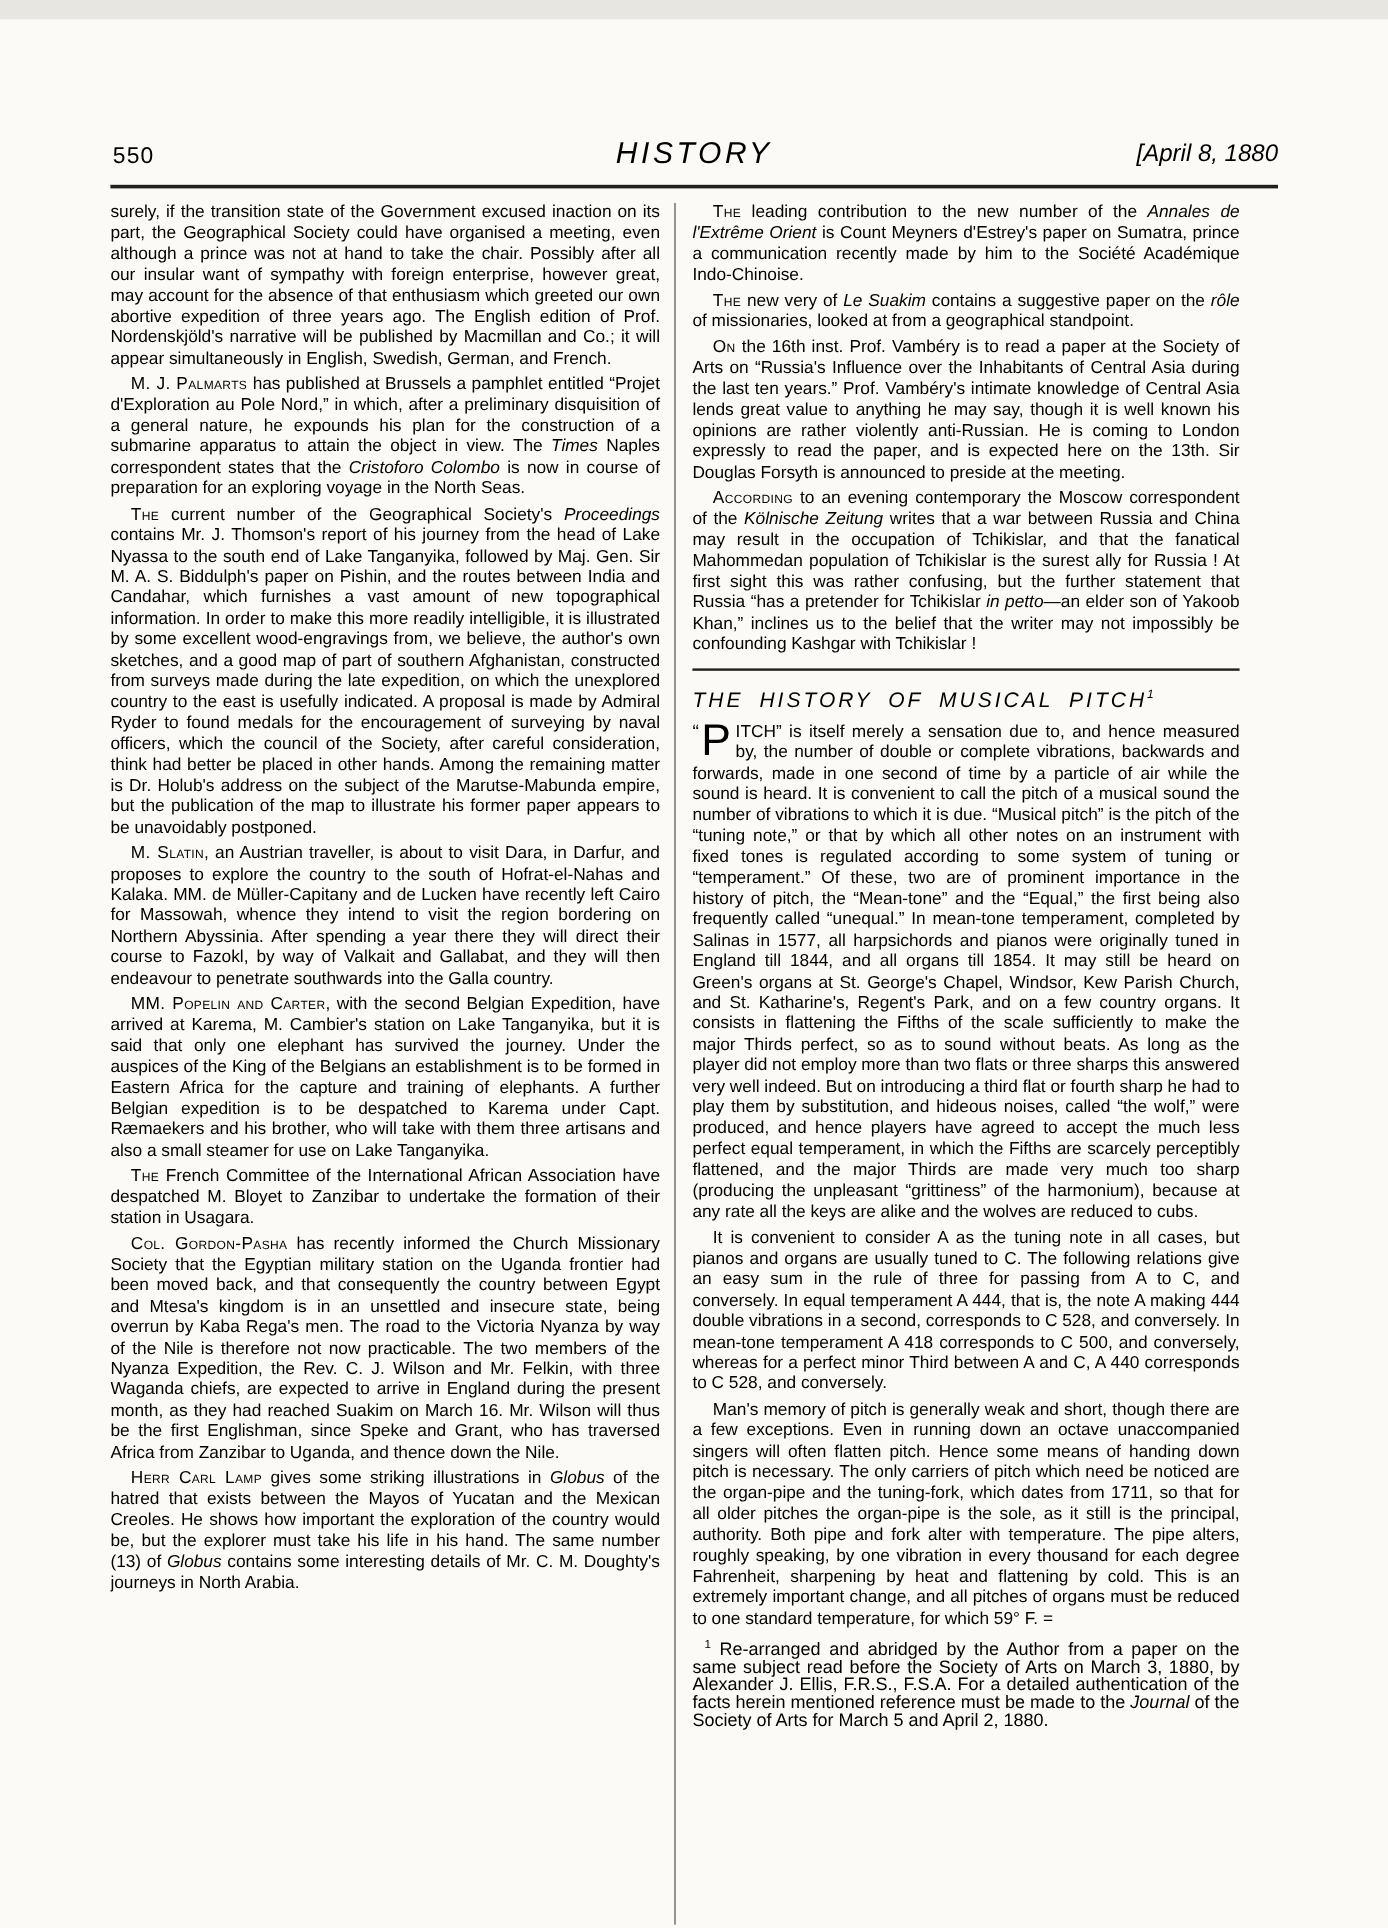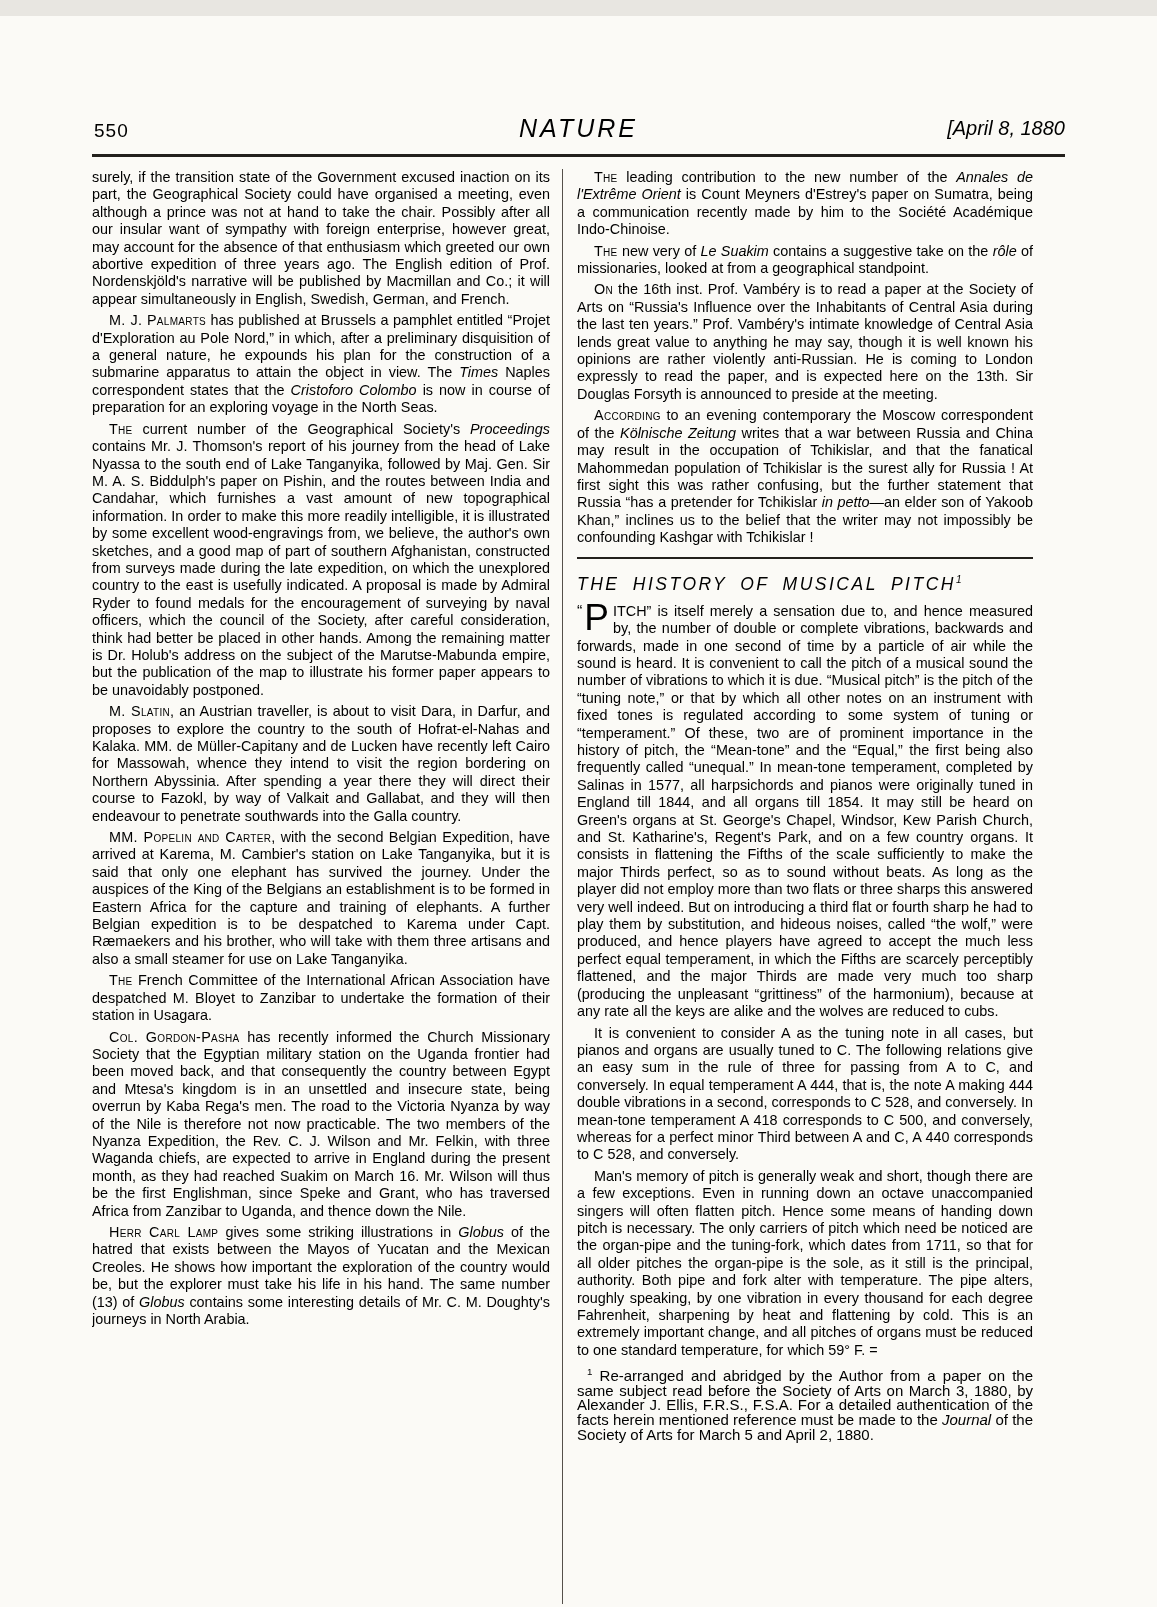--- a/index.html
+++ b/index.html
@@ -101,21 +101,21 @@
     text-indent:10px;
   }
 </style>
 </head>
 <body>
 
 <div class="page">
 
   <header class="running-head">
     <span class="page-num">550</span>
-    <span class="journal">NATURE</span>
+    <span class="journal">HISTORY</span>
     <span class="issue-date">[April 8, 1880</span>
   </header>
 
   <div class="head-rule"></div>
 
   <main class="columns">
 
     <section class="col col-left">
       <p class="para noindent"><span>surely, if the transition state of the Government excused inaction on its part, the Geographical Society could have organised a meeting, even although a prince was not at hand to take the chair.  Possibly after all our insular want of sympathy with foreign enterprise, however great, may account for the absence of that enthusiasm which greeted our own abortive expedition of three years ago.  The English edition of Prof. Nordenskjöld's narrative will be published by Macmillan and Co.; it will appear simultaneously in English, Swedish, German, and French.</span></p>
       <p class="para"><span class="sc">M. J. Palmarts</span><span> has published at Brussels a pamphlet entitled “Projet d'Exploration au Pole Nord,” in which, after a preliminary disquisition of a general nature, he expounds his plan for the construction of a submarine apparatus to attain the object in view.  The </span><span class="i">Times</span><span> Naples correspondent states that the </span><span class="i">Cristoforo Colombo</span><span> is now in course of preparation for an exploring voyage in the North Seas.</span></p>
@@ -123,22 +123,22 @@
       <p class="para"><span class="sc">M. Slatin</span><span>, an Austrian traveller, is about to visit Dara, in Darfur, and proposes to explore the country to the south of Hofrat-el-Nahas and Kalaka.  MM. de Müller-Capitany and de Lucken have recently left Cairo for Massowah, whence they intend to visit the region bordering on Northern Abyssinia.  After spending a year there they will direct their course to Fazokl, by way of Valkait and Gallabat, and they will then endeavour to penetrate southwards into the Galla country.</span></p>
       <p class="para"><span class="sc">MM. Popelin and Carter</span><span>, with the second Belgian Expedition, have arrived at Karema, M. Cambier's station on Lake Tanganyika, but it is said that only one elephant has survived the journey.  Under the auspices of the King of the Belgians an establishment is to be formed in Eastern Africa for the capture and training of elephants.  A further Belgian expedition is to be despatched to Karema under Capt. Ræmaekers and his brother, who will take with them three artisans and also a small steamer for use on Lake Tanganyika.</span></p>
       <p class="para"><span class="sc">The</span><span> French Committee of the International African Association have despatched M. Bloyet to Zanzibar to undertake the formation of their station in Usagara.</span></p>
       <p class="para"><span class="sc">Col. Gordon-Pasha</span><span> has recently informed the Church Missionary Society that the Egyptian military station on the Uganda frontier had been moved back, and that consequently the country between Egypt and Mtesa's kingdom is in an unsettled and insecure state, being overrun by Kaba Rega's men.  The road to the Victoria Nyanza by way of the Nile is therefore not now practicable.  The two members of the Nyanza Expedition, the Rev. C. J. Wilson and Mr. Felkin, with three Waganda chiefs, are expected to arrive in England during the present month, as they had reached Suakim on March 16.  Mr. Wilson will thus be the first Englishman, since Speke and Grant, who has traversed Africa from Zanzibar to Uganda, and thence down the Nile.</span></p>
       <p class="para"><span class="sc">Herr Carl Lamp</span><span> gives some striking illustrations in </span><span class="i">Globus</span><span> of the hatred that exists between the Mayos of Yucatan and the Mexican Creoles.  He shows how important the exploration of the country would be, but the explorer must take his life in his hand.  The same number (13) of </span><span class="i">Globus</span><span> contains some interesting details of Mr. C. M. Doughty's journeys in North Arabia.</span></p>
     </section>
 
     <div class="col-rule"></div>
 
     <section class="col col-right">
-      <p class="para"><span class="sc">The</span><span> leading contribution to the new number of the </span><span class="i">Annales de l'Extrême Orient</span><span> is Count Meyners d'Estrey's paper on Sumatra, being a communication recently made by him to the Société Académique Indo-Chinoise.</span></p>
-      <p class="para"><span class="sc">The</span><span> new very of </span><span class="i">Le Suakim</span><span> contains a suggestive take on the </span><span class="i">rôle</span><span> of missionaries, looked at from a geographical standpoint.</span></p>
+      <p class="para"><span class="sc">The</span><span> leading contribution to the new number of the </span><span class="i">Annales de l'Extrême Orient</span><span> is Count Meyners d'Estrey's paper on Sumatra, prince a communication recently made by him to the Société Académique Indo-Chinoise.</span></p>
+      <p class="para"><span class="sc">The</span><span> new very of </span><span class="i">Le Suakim</span><span> contains a suggestive paper on the </span><span class="i">rôle</span><span> of missionaries, looked at from a geographical standpoint.</span></p>
       <p class="para"><span class="sc">On</span><span> the 16th inst. Prof. Vambéry is to read a paper at the Society of Arts on “Russia's Influence over the Inhabitants of Central Asia during the last ten years.”  Prof. Vambéry's intimate knowledge of Central Asia lends great value to anything he may say, though it is well known his opinions are rather violently anti-Russian.  He is coming to London expressly to read the paper, and is expected here on the 13th.  Sir Douglas Forsyth is announced to preside at the meeting.</span></p>
       <p class="para"><span class="sc">According</span><span> to an evening contemporary the Moscow correspondent of the </span><span class="i">Kölnische Zeitung</span><span> writes that a war between Russia and China may result in the occupation of Tchikislar, and that the fanatical Mahommedan population of Tchikislar is the surest ally for Russia !  At first sight this was rather confusing, but the further statement that Russia “has a pretender for Tchikislar </span><span class="i">in petto</span><span>—an elder son of Yakoob Khan,” inclines us to the belief that the writer may not impossibly be confounding Kashgar with Tchikislar !</span></p>
 
       <div class="section-rule"></div>
 
       <h2 class="article-title"><span>THE HISTORY OF MUSICAL PITCH</span><sup>1</sup></h2>
 
       <p class="para noindent"><span class="q">“</span><span class="drop">P</span><span>ITCH” is itself merely a sensation due to, and hence measured by, the number of double or complete vibrations, backwards and forwards, made in one second of time by a particle of air while the sound is heard.  It is convenient to call the pitch of a musical sound the number of vibrations to which it is due.  “Musical pitch” is the pitch of the “tuning note,” or that by which all other notes on an instrument with fixed tones is regulated according to some system of tuning or “temperament.”  Of these, two are of prominent importance in the history of pitch, the “Mean-tone” and the “Equal,” the first being also frequently called “unequal.”  In mean-tone temperament, completed by Salinas in 1577, all harpsichords and pianos were originally tuned in England till 1844, and all organs till 1854.  It may still be heard on Green's organs at St. George's Chapel, Windsor, Kew Parish Church, and St. Katharine's, Regent's Park, and on a few country organs.  It consists in flattening the Fifths of the scale sufficiently to make the major Thirds perfect, so as to sound without beats.  As long as the player did not employ more than two flats or three sharps this answered very well indeed.  But on introducing a third flat or fourth sharp he had to play them by substitution, and hideous noises, called “the wolf,” were produced, and hence players have agreed to accept the much less perfect equal temperament, in which the Fifths are scarcely perceptibly flattened, and the major Thirds are made very much too sharp (producing the unpleasant “grittiness” of the harmonium), because at any rate all the keys are alike and the wolves are reduced to cubs.</span></p>
       <p class="para"><span>It is convenient to consider A as the tuning note in all cases, but pianos and organs are usually tuned to C.  The following relations give an easy sum in the rule of three for passing from A to C, and conversely.  In equal temperament A 444, that is, the note A making 444 double vibrations in a second, corresponds to C 528, and conversely.  In mean-tone temperament A 418 corresponds to C 500, and conversely, whereas for a perfect minor Third between A and C, A 440 corresponds to C 528, and conversely.</span></p>
       <p class="para"><span>Man's memory of pitch is generally weak and short, though there are a few exceptions.  Even in running down an octave unaccompanied singers will often flatten pitch.  Hence some means of handing down pitch is necessary.  The only carriers of pitch which need be noticed are the organ-pipe and the tuning-fork, which dates from 1711, so that for all older pitches the organ-pipe is the sole, as it still is the principal, authority.  Both pipe and fork alter with temperature.  The pipe alters, roughly speaking, by one vibration in every thousand for each degree Fahrenheit, sharpening by heat and flattening by cold.  This is an extremely important change, and all pitches of organs must be reduced to one standard temperature, for which 59° F. =</span></p>

